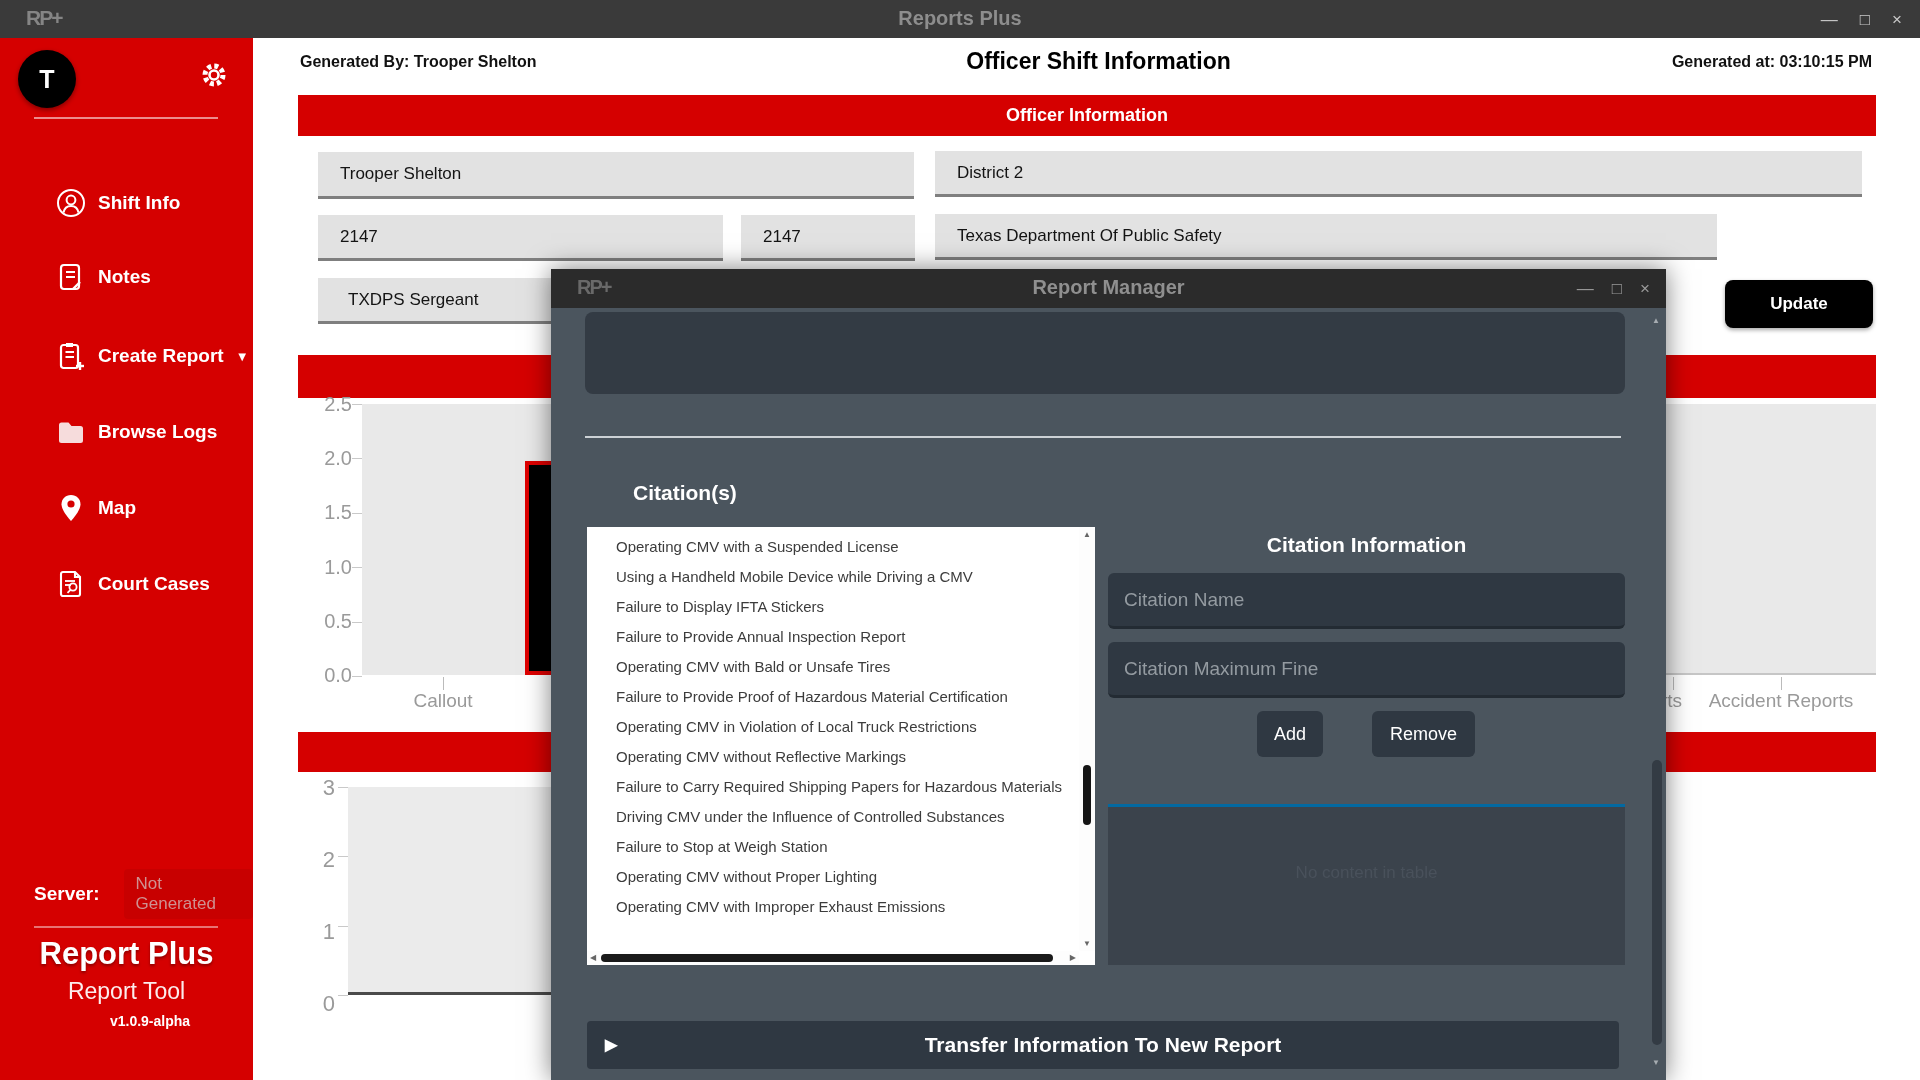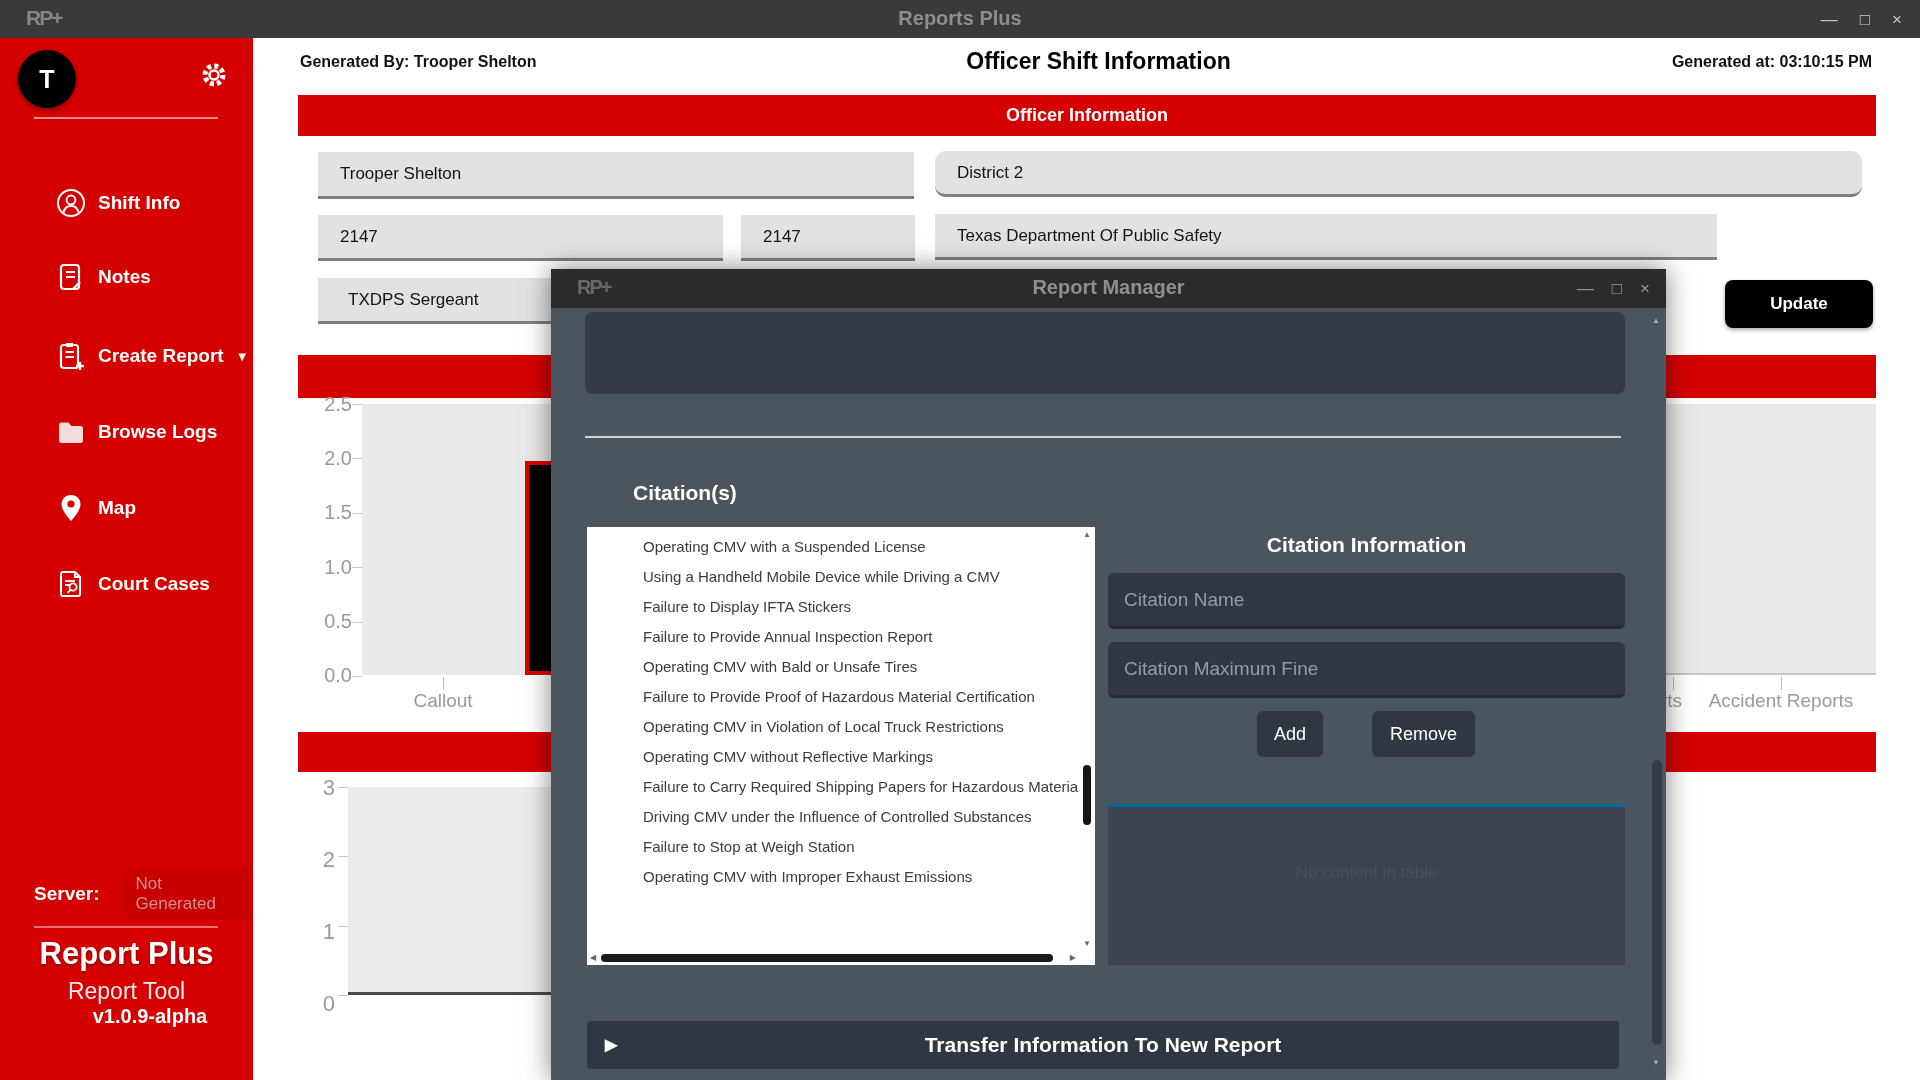--- a/index.html
+++ b/index.html
@@ -23,21 +23,21 @@
   .side-item .ic{width:30px;height:30px;margin-left:28px;flex:0 0 30px;}
   .side-item .lbl{margin-left:12px;color:#fff;font-size:19px;font-weight:600;}
   .side-item .caret{margin-left:12px;color:#fff;font-size:13px;}
   .server-row{position:absolute;left:0;top:838px;width:253px;height:36px;display:flex;align-items:center;}
   .server-lbl{margin-left:34px;color:#fff;font-size:19px;font-weight:800;}
   .server-status{margin-left:24px;padding:5px 12px;border-radius:4px;background:rgba(0,0,0,.06);color:#cf9191;font-size:17px;}
   .side-hr2{position:absolute;left:34px;top:888px;width:184px;border:none;border-top:2px solid rgba(255,255,255,.45);margin:0;}
   .brand{position:absolute;left:0;top:898px;width:253px;text-align:center;color:#fff;}
   .brand .b1{font-size:31px;font-weight:800;text-shadow:0 2px 3px rgba(0,0,0,.35);}
   .brand .b2{font-size:23px;font-weight:400;color:rgba(255,255,255,.93);margin-top:6px;}
-  .brand .b3{font-size:20px;font-weight:700;padding-left:47px;}
+  .brand .b3{font-size:14px;font-weight:700;margin-top:8px;padding-left:47px;}
 
   
   .main{position:absolute;left:253px;top:38px;width:1667px;height:1042px;background:#fff;}
   .gen-by{position:absolute;left:47px;top:15px;font-size:16px;font-weight:700;color:#111;}
   .page-title{position:absolute;left:0;right:0;top:10px;text-align:center;font-size:23px;font-weight:700;color:#000;margin-left:24px;}
   .gen-at{position:absolute;right:48px;top:15px;font-size:16px;font-weight:700;color:#111;}
   .banner{position:absolute;left:45px;width:1578px;background:#d50000;color:#fff;display:flex;align-items:center;justify-content:center;
           font-size:18px;font-weight:700;}
   .banner1{top:57px;height:41px;}
   .banner2{top:317px;height:43px;}
@@ -69,21 +69,21 @@
   .m-titlebar{position:absolute;left:0;top:0;width:100%;height:39px;background:#2b2b2b;}
   .m-logo{position:absolute;left:26px;top:7px;font-size:20px;font-weight:800;letter-spacing:-2px;color:#696969;}
   .m-title{position:absolute;left:0;right:0;top:7px;text-align:center;font-size:20px;font-weight:700;color:#8f8f8f;}
   .m-controls{position:absolute;right:16px;top:0;height:39px;display:flex;align-items:center;gap:18px;}
   .m-controls span{color:#9a9a9a;font-size:17px;line-height:1;cursor:default;}
   .m-textarea{position:absolute;left:34px;top:43px;width:1040px;height:82px;background:#333b44;border-radius:8px;border:none;resize:none;}
   .m-hr{position:absolute;left:34px;top:167px;width:1036px;border:none;border-top:2px solid #ccd1d5;margin:0;}
   .m-cith{position:absolute;left:82px;top:212px;font-size:21px;font-weight:700;color:#fff;}
   .cite-list{position:absolute;left:36px;top:258px;width:508px;height:438px;background:#fff;overflow:hidden;}
   .cite-items{position:absolute;left:0;top:5px;right:17px;bottom:15px;overflow:hidden;}
-  .cite-items div{height:30px;line-height:30px;padding-left:56px;font-size:15px;color:#3c3c3c;white-space:nowrap;cursor:pointer;}
+  .cite-items div{height:30px;line-height:30px;padding-left:29px;font-size:15px;color:#3c3c3c;white-space:nowrap;cursor:pointer;}
   .vscroll{position:absolute;right:0;top:0;width:16px;bottom:14px;background:#fdfdfd;}
   .vscroll .up{position:absolute;top:3px;left:0;right:0;text-align:center;font-size:8px;color:#666;}
   .vscroll .dn{position:absolute;bottom:3px;left:0;right:0;text-align:center;font-size:8px;color:#666;}
   .vscroll .thumb{position:absolute;left:4px;width:8px;top:238px;height:60px;background:#151515;border-radius:4px;}
   .hscroll{position:absolute;left:0;bottom:0;right:16px;height:14px;background:#fdfdfd;}
   .hscroll .lt{position:absolute;left:3px;top:2px;font-size:8px;color:#666;}
   .hscroll .rt{position:absolute;right:3px;top:2px;font-size:8px;color:#666;}
   .hscroll .thumb{position:absolute;left:14px;width:452px;top:3px;height:8px;background:#1a1a1a;border-radius:4px;}
   .ci-head{position:absolute;left:557px;top:264px;width:517px;text-align:center;font-size:21px;font-weight:700;color:#fff;}
   .ci-input{position:absolute;left:557px;width:517px;height:56px;background:#2f3842;border:none;border-bottom:3px solid #232b33;
@@ -214,21 +214,21 @@
   </div>
 
   <div class="main">
     <div class="gen-by">Generated By: Trooper Shelton</div>
     <div class="page-title">Officer Shift Information</div>
     <div class="gen-at">Generated at: 03:10:15 PM</div>
 
     <div class="banner banner1">Officer Information</div>
 
     <div class="field" style="left:65px;top:114px;width:596px;height:47px;">Trooper Shelton</div>
-    <div class="field" style="left:682px;top:113px;width:927px;height:46px;border-radius:11px;">District 2</div>
+    <div class="field" style="left:682px;top:113px;width:927px;height:46px;">District 2</div>
     <div class="field" style="left:65px;top:177px;width:405px;height:46px;">2147</div>
     <div class="field" style="left:488px;top:177px;width:174px;height:46px;">2147</div>
     <div class="field" style="left:682px;top:176px;width:782px;height:46px;">Texas Department Of Public Safety</div>
     <div class="field" style="left:65px;top:240px;width:596px;height:46px;padding-left:30px;">TXDPS Sergeant</div>
     <button class="update-btn">Update</button>
 
     <div class="banner banner2"></div>
 
     <div class="ylabels yl-left">
         <div>2.5</div>
@@ -284,20 +284,21 @@
           <div>Using a Handheld Mobile Device while Driving a CMV</div>
           <div>Failure to Display IFTA Stickers</div>
           <div>Failure to Provide Annual Inspection Report</div>
           <div>Operating CMV with Bald or Unsafe Tires</div>
           <div>Failure to Provide Proof of Hazardous Material Certification</div>
           <div>Operating CMV in Violation of Local Truck Restrictions</div>
           <div>Operating CMV without Reflective Markings</div>
           <div>Failure to Carry Required Shipping Papers for Hazardous Materials</div>
           <div>Driving CMV under the Influence of Controlled Substances</div>
           <div>Failure to Stop at Weigh Station</div>
+          <div>Operating CMV without Proper Lighting</div>
           <div>Operating CMV with Improper Exhaust Emissions</div>
         </div>
       <div class="vscroll">
         <div class="up">▲</div>
         <div class="thumb"></div>
         <div class="dn">▼</div>
       </div>
       <div class="hscroll">
         <div class="lt">◀</div>
         <div class="thumb"></div>

